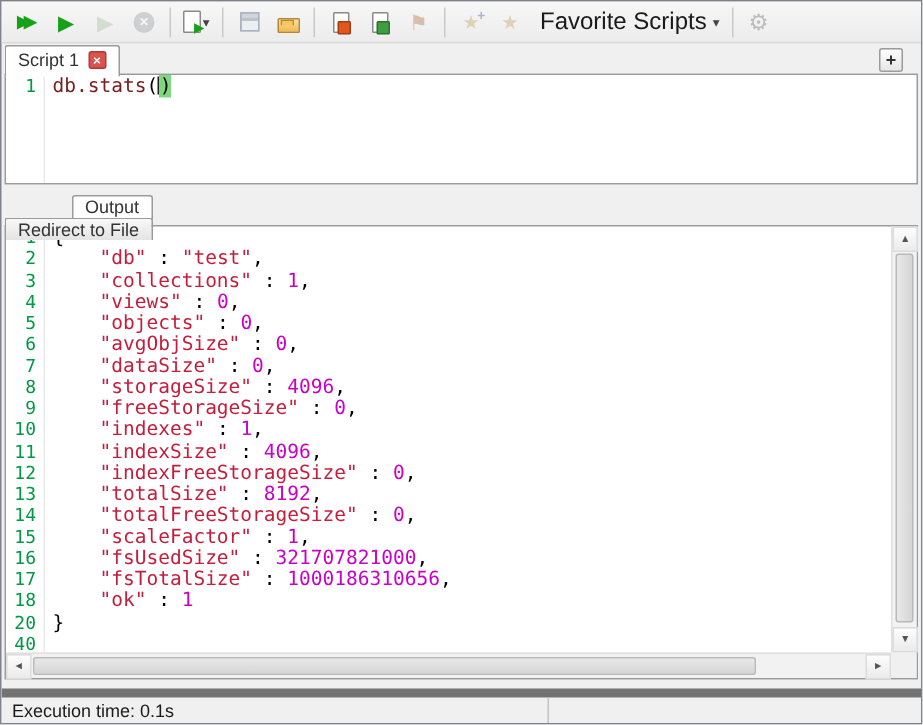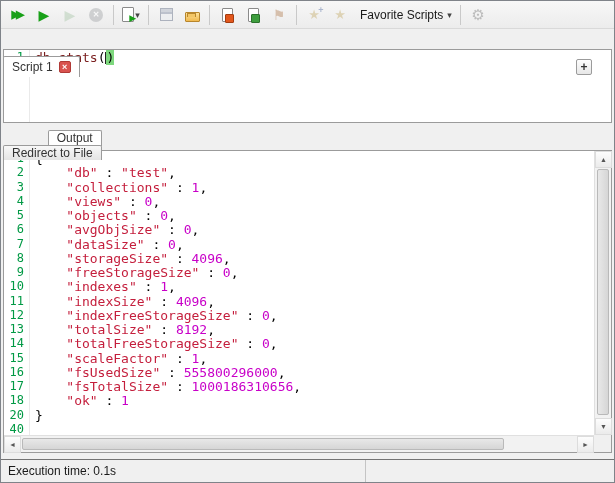--- a/index.html
+++ b/index.html
@@ -4,21 +4,21 @@
 <style>
   * { margin:0; padding:0; box-sizing:border-box; }
   html,body { width:615px; height:483px; background:#e9e9e9; font-family:"Liberation Sans",sans-serif; }
   .window { position:relative; width:615px; height:483px; background:#f0f0f0; border:1px solid #7f8389; overflow:hidden; }
 
   
   .toolbar { position:absolute; top:0; left:0; right:0; height:28px; background:linear-gradient(#f7f7f7,#ececec); border-bottom:1px solid #d9d9d9; display:flex; align-items:center; padding:0 4px; }
   .tb-btn { height:24px; min-width:24px; display:flex; align-items:center; justify-content:center; border:1px solid transparent; border-radius:2px; margin:0 1px; cursor:default; padding:0 2px; }
   .tb-btn.disabled { opacity:.45; filter:grayscale(.5); }
   .tb-sep { width:1px; height:20px; background:#c9c9c9; margin:0 4px; }
-  .tb-label { font-size:12px; color:#1a1a1a; margin:0 3px; white-space:nowrap; }
+  .tb-label { font-size:16px; color:#1a1a1a; margin:0 3px; white-space:nowrap; }
   .tb-caret { font-size:9px; color:#444; margin-left:1px; }
 
   .ticon { width:17px; height:17px; display:flex; align-items:center; justify-content:center; position:relative; }
   .run-all-icon::before { content:"▶▶"; color:#18a018; font-size:11px; font-weight:bold; letter-spacing:-4px; padding-right:4px; }
   .run-icon::before { content:"▶"; color:#18a018; font-size:14px; }
   .run-selection-icon::before { content:"▶"; color:#96d096; font-size:14px; }
   .stop-icon { width:14px; height:14px; border-radius:50%; background:#a2a7ad; color:#fff; font-size:8px; font-weight:bold; }
   .stop-icon::before { content:"✕"; }
   .run-options-icon { width:12px; height:15px; background:#fff; border:1px solid #8a8a8a; border-radius:1px; }
   .run-options-icon::after { content:"▶"; color:#18a018; font-size:9px; position:absolute; right:-3px; bottom:-2px; }
@@ -29,21 +29,21 @@
   .document-export-icon::after { content:""; position:absolute; right:-2px; bottom:-2px; width:7px; height:7px; background:#e2571c; border-radius:1px; border:1px solid #a33c10; }
   .document-view-icon { width:11px; height:14px; background:#fff; border:1px solid #8a8a8a; border-radius:1px; }
   .document-view-icon::after { content:""; position:absolute; right:-2px; bottom:-2px; width:7px; height:7px; background:#3f9e3f; border-radius:1px; border:1px solid #2c712c; }
   .flag-icon::before { content:"⚑"; color:#e07b28; font-size:14px; }
   .star-add-icon::before { content:"★"; color:#ddae2e; font-size:13px; }
   .star-add-icon::after { content:"+"; color:#3a6fd8; font-size:9px; font-weight:bold; position:absolute; right:-1px; top:-1px; }
   .star-icon::before { content:"★"; color:#ddae2e; font-size:13px; }
   .gear-icon::before { content:"⚙"; color:#7d7d7d; font-size:15px; }
 
   
-  .script-tabbar { position:absolute; top:28px; left:2px; right:20px; height:21px; display:flex; align-items:flex-start; z-index:2;margin-top:27px; }
+  .script-tabbar { position:absolute; top:28px; left:2px; right:10px; height:21px; display:flex; align-items:center; z-index:2; }
   .tab { display:inline-flex; align-items:center; height:19px; padding:0 8px; font-size:12px; color:#333; background:linear-gradient(#f8f8f8,#e4e4e4); border:1px solid #9b9b9b; border-bottom:none; border-radius:2px 2px 0 0; margin-right:2px; cursor:default; white-space:nowrap; }
   .tab.active { height:21px; background:#fff; margin-bottom:-1px; padding-bottom:1px; }
   .tab-close { width:12px; height:12px; margin-left:6px; background:#d9534f; border:1px solid #b03a36; border-radius:2px; color:#fff; font-size:9px; font-weight:bold; line-height:10px; text-align:center; cursor:default; }
   .add-tab { position:absolute; right:2px; top:3px; width:16px; height:16px; border:1px solid #9b9b9b; border-radius:2px; background:linear-gradient(#fdfdfd,#e7e7e7); font-size:12px; font-weight:bold; color:#333; text-align:center; line-height:14px; cursor:default; }
 
   
   .editor { position:absolute; top:48px; left:2px; right:2px; height:74px; background:#fff; border:1px solid #9b9b9b; z-index:1; }
   .gutter { position:absolute; left:0; top:0; bottom:0; width:26px; background:#fff; border-right:1px solid #eaeaea; }
   .gutter .ln { height:15px; line-height:15px; text-align:right; padding-right:5px; font:12px "DejaVu Sans Mono",monospace; color:#009944; }
   .editor-code { position:absolute; left:27px; top:0; right:0; bottom:0; overflow:hidden; cursor:text; }
@@ -70,21 +70,21 @@
   .vscroll { position:absolute; top:0; right:0; bottom:17px; width:17px; background:#f2f2f2; border-left:1px solid #e0e0e0; }
   .hscroll { position:absolute; left:0; right:17px; bottom:0; height:17px; background:#f2f2f2; border-top:1px solid #e0e0e0; }
   .scroll-corner { position:absolute; right:0; bottom:0; width:17px; height:17px; background:#f0f0f0; }
   .sbtn { position:absolute; width:17px; height:17px; display:flex; align-items:center; justify-content:center; font-size:7px; color:#555; background:linear-gradient(#fdfdfd,#ebebeb); border:1px solid #dcdcdc; cursor:default; }
   .sbtn.up { top:0; left:0; } .sbtn.down { bottom:0; left:0; }
   .sbtn.left { left:0; top:0; } .sbtn.right { right:0; top:0; }
   .vthumb { position:absolute; left:2px; right:2px; top:18px; height:246px; background:linear-gradient(90deg,#e8e8e8,#d6d6d6); border:1px solid #b9b9b9; border-radius:2px; cursor:default; }
   .hthumb { position:absolute; top:2px; bottom:2px; left:18px; right:90px; background:linear-gradient(#e8e8e8,#d6d6d6); border:1px solid #b9b9b9; border-radius:2px; cursor:default; }
 
   
-  .statusbar { position:absolute; left:0; right:0; bottom:0; height:23px; background:#f0f0f0; border-top:1px solid #737373; }
+  .statusbar { position:absolute; left:0; right:0; bottom:0; height:23px; background:#f0f0f0; border-top:6px solid #737373; }
   .status-left { position:absolute; left:0; top:0; bottom:0; width:365px; border-right:1px solid #c4c4c4; display:flex; align-items:center; padding-left:7px; font-size:12px; color:#1a1a1a; }
 </style>
 </head>
 <body>
 
 <div class="window">
 
   <div class="toolbar" id="toolbar">
       <div class="tb-btn">
         <span class="ticon run-all-icon"></span>
@@ -195,21 +195,21 @@
         <div class="code-line"><span class="tk-p">    </span><span class="tk-s">"avgObjSize"</span><span class="tk-p"> : </span><span class="tk-n">0</span><span class="tk-p">,</span></div>
         <div class="code-line"><span class="tk-p">    </span><span class="tk-s">"dataSize"</span><span class="tk-p"> : </span><span class="tk-n">0</span><span class="tk-p">,</span></div>
         <div class="code-line"><span class="tk-p">    </span><span class="tk-s">"storageSize"</span><span class="tk-p"> : </span><span class="tk-n">4096</span><span class="tk-p">,</span></div>
         <div class="code-line"><span class="tk-p">    </span><span class="tk-s">"freeStorageSize"</span><span class="tk-p"> : </span><span class="tk-n">0</span><span class="tk-p">,</span></div>
         <div class="code-line"><span class="tk-p">    </span><span class="tk-s">"indexes"</span><span class="tk-p"> : </span><span class="tk-n">1</span><span class="tk-p">,</span></div>
         <div class="code-line"><span class="tk-p">    </span><span class="tk-s">"indexSize"</span><span class="tk-p"> : </span><span class="tk-n">4096</span><span class="tk-p">,</span></div>
         <div class="code-line"><span class="tk-p">    </span><span class="tk-s">"indexFreeStorageSize"</span><span class="tk-p"> : </span><span class="tk-n">0</span><span class="tk-p">,</span></div>
         <div class="code-line"><span class="tk-p">    </span><span class="tk-s">"totalSize"</span><span class="tk-p"> : </span><span class="tk-n">8192</span><span class="tk-p">,</span></div>
         <div class="code-line"><span class="tk-p">    </span><span class="tk-s">"totalFreeStorageSize"</span><span class="tk-p"> : </span><span class="tk-n">0</span><span class="tk-p">,</span></div>
         <div class="code-line"><span class="tk-p">    </span><span class="tk-s">"scaleFactor"</span><span class="tk-p"> : </span><span class="tk-n">1</span><span class="tk-p">,</span></div>
-        <div class="code-line"><span class="tk-p">    </span><span class="tk-s">"fsUsedSize"</span><span class="tk-p"> : </span><span class="tk-n">555800296000</span><span class="tk-p">,</span></div>
+        <div class="code-line"><span class="tk-p">    </span><span class="tk-s">"fsUsedSize"</span><span class="tk-p"> : </span><span class="tk-n">321707821000</span><span class="tk-p">,</span></div>
         <div class="code-line"><span class="tk-p">    </span><span class="tk-s">"fsTotalSize"</span><span class="tk-p"> : </span><span class="tk-n">1000186310656</span><span class="tk-p">,</span></div>
         <div class="code-line"><span class="tk-p">    </span><span class="tk-s">"ok"</span><span class="tk-p"> : </span><span class="tk-n">1</span></div>
         <div class="code-line"><span class="tk-p">}</span></div>
         <div class="code-line">&nbsp;</div>
       </div>
 
     <div class="vscroll">
       <div class="sbtn up">▲</div>
       <div class="vthumb"></div>
       <div class="sbtn down">▼</div>

